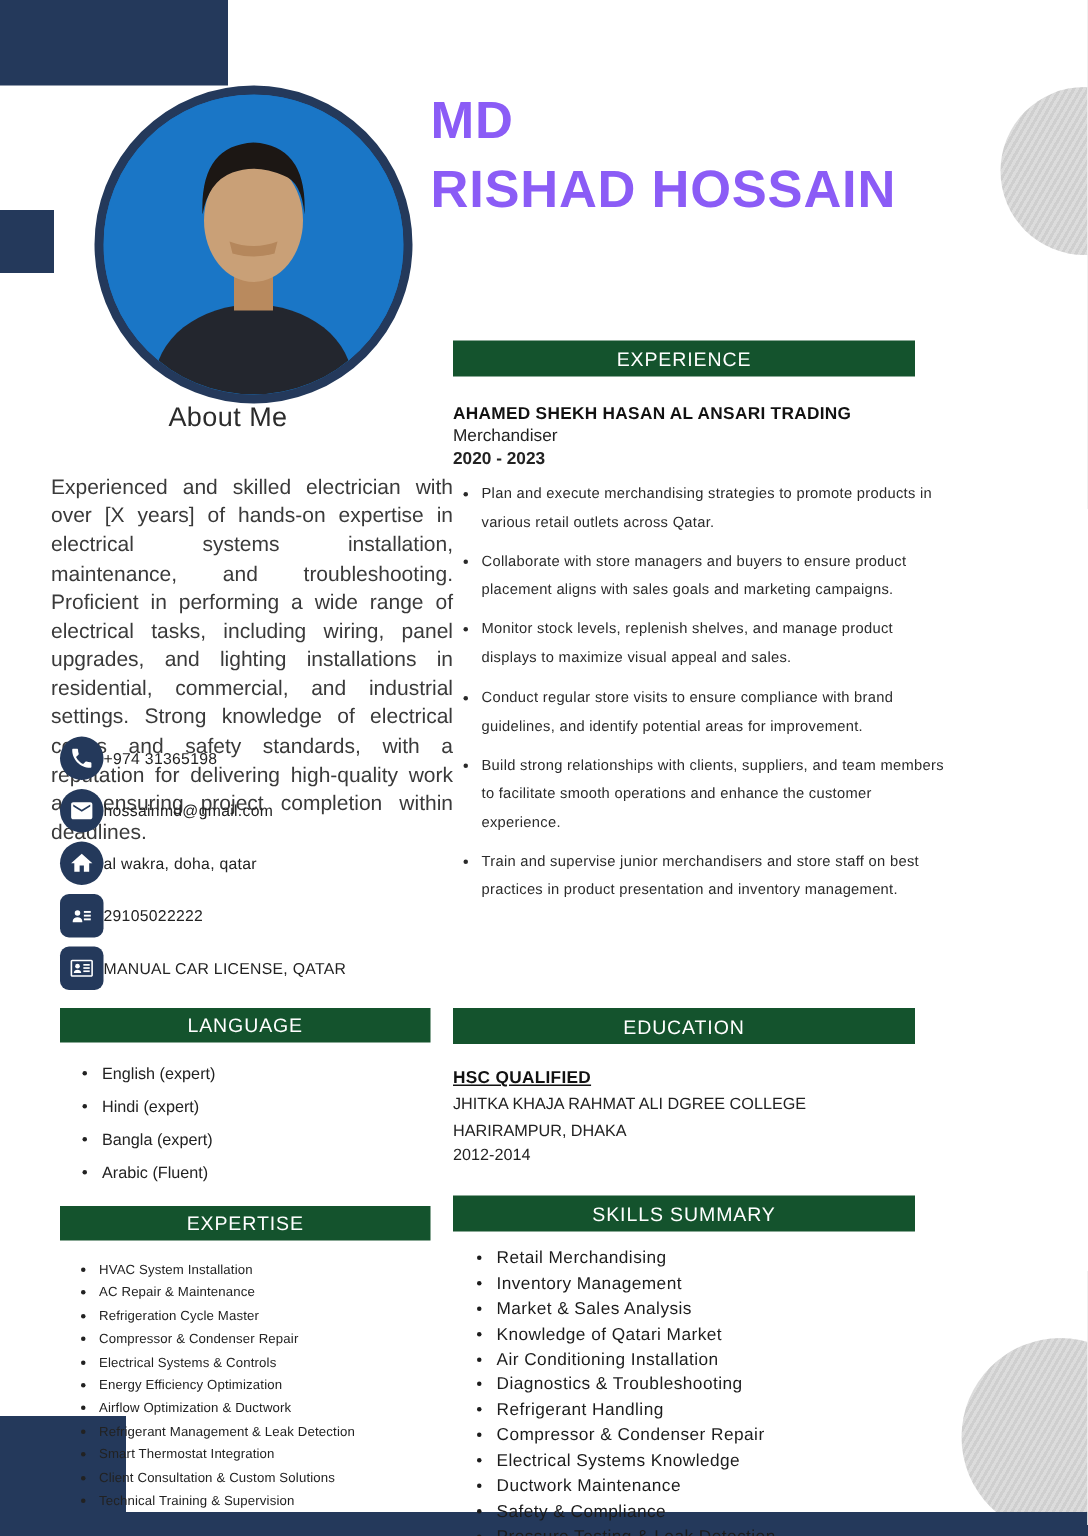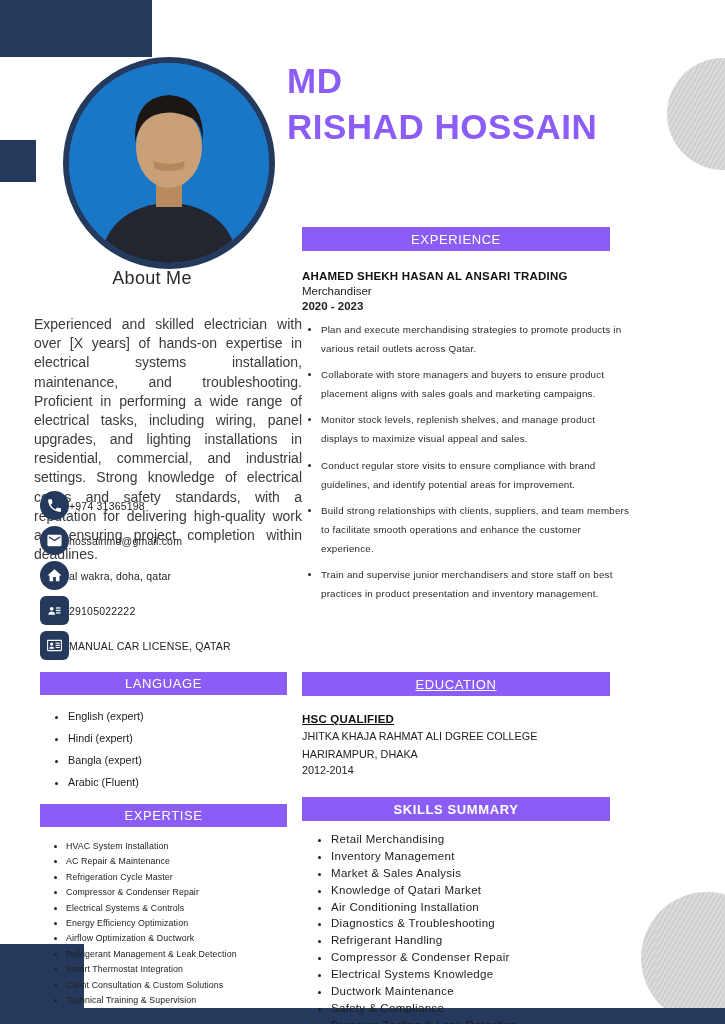--- a/index.html
+++ b/index.html
@@ -29,37 +29,37 @@
     text-align:center;font-size:18px;font-weight:500;color:#2b2b2b;letter-spacing:.3px;}
   .about-text{position:absolute;left:18px;top:299px;width:268px;margin:16px;
     font-size:14px;line-height:1.37;text-align:justify;color:#3a3a3a;font-weight:500;}
   .contact{position:absolute;left:40px;top:491px;width:252px;margin:0;padding:0;list-style:none;}
   .contact-row{display:flex;align-items:center;height:29px;margin-bottom:6px;}
   .cicon{width:29px;height:29px;flex:0 0 29px;background:#24395b;border-radius:50%;
     display:flex;align-items:center;justify-content:center;}
   .cicon.square{border-radius:6px;}
   .cicon svg{width:17px;height:17px;fill:#ffffff;stroke:none;}
   .ctext{font-size:10.5px;color:#222;letter-spacing:.2px;}
-  .bar{position:absolute;background:#8b5cf6;color:#ffffff;display:flex;align-items:center;
+  .bar{position:absolute;background:#14532d;color:#ffffff;display:flex;align-items:center;
     justify-content:center;font-size:13px;letter-spacing:.6px;font-weight:500;}
   .bar-language{left:40px;top:672px;width:247px;height:23px;}
   .bar-expertise{left:40px;top:804px;width:247px;height:23px;}
   .lang-list{position:absolute;left:52px;top:710px;width:220px;margin:0;padding-left:16px;
     font-size:10.8px;color:#222;}
   .lang-list li{margin-bottom:10px;}
   .exp-list{position:absolute;left:52px;top:841px;width:230px;margin:0;padding-left:14px;
     font-size:8.8px;color:#222;font-weight:500;letter-spacing:.1px;}
   .exp-list li{margin-bottom:5.4px;}
   
   .name{position:absolute;left:287px;top:58px;margin:0;color:#8b5cf6;
     font-size:35px;font-weight:800;line-height:1.3;letter-spacing:.5px;}
   .name span{display:block;}
   .bar-experience{left:302px;top:227px;width:308px;height:24px;}
-  .bar-education{left:302px;top:672px;width:308px;height:24px;text-decoration:underline;}
-  .bar-skills{left:302px;top:797px;width:308px;height:24px;font-weight:bold;}
+  .bar-education{left:302px;top:672px;width:308px;height:24px;}
+  .bar-skills{left:302px;top:797px;width:308px;height:24px;}
   .exp-head{position:absolute;left:302px;top:270px;width:318px;}
   .company{font-size:11.5px;font-weight:700;color:#111;letter-spacing:.2px;}
   .role{font-size:11.5px;color:#222;margin-top:3px;}
   .dates{font-size:11.5px;font-weight:600;color:#222;margin-top:3px;}
   .exp-bullets{position:absolute;left:306px;top:320px;width:314px;margin:0;padding-left:15px;
     font-size:9.8px;color:#2a2a2a;letter-spacing:.2px;}
   .exp-bullets li{line-height:1.95;margin-bottom:7px;}
   .edu-block{position:absolute;left:302px;top:713px;width:318px;}
   .degree{font-size:11.5px;font-weight:700;color:#111;letter-spacing:.2px;text-decoration:underline;}
   .school{font-size:10.8px;color:#222;margin-top:4px;line-height:1.3;}

